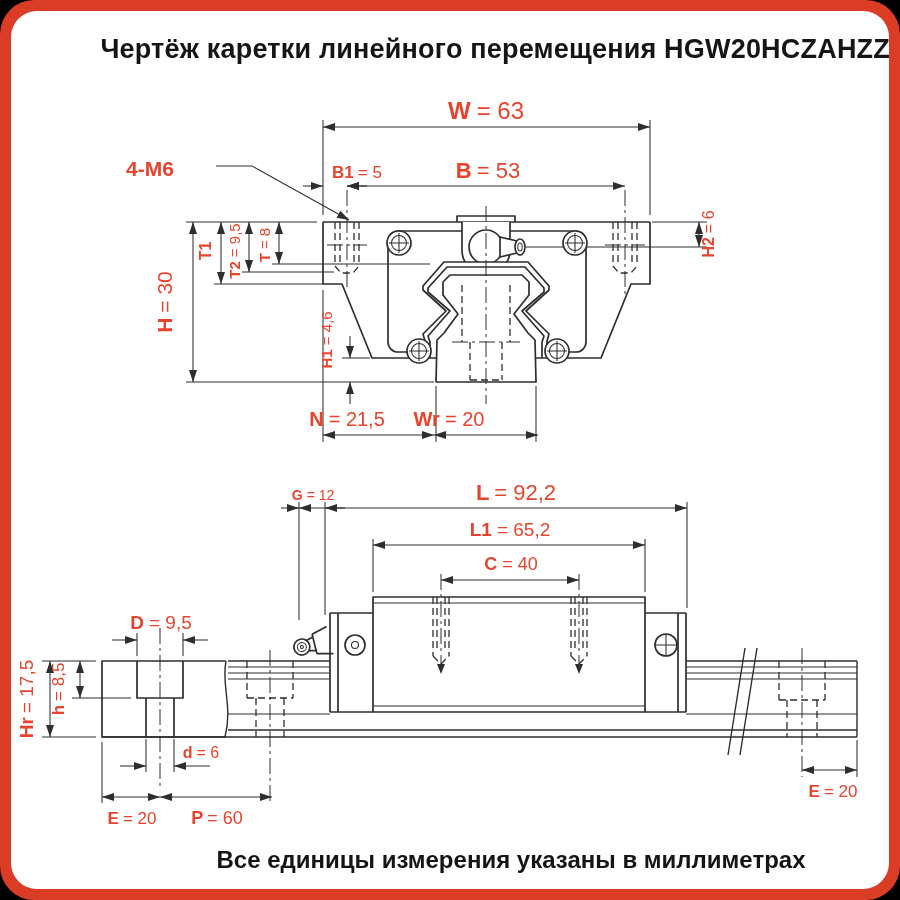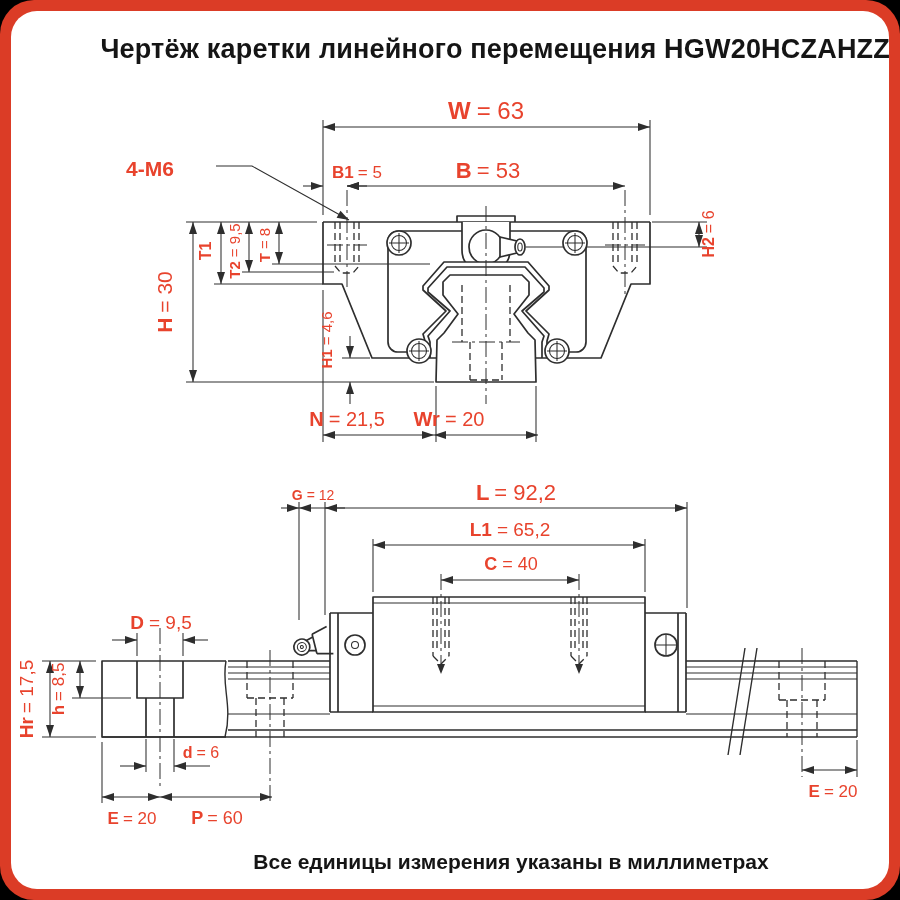--- a/index.html
+++ b/index.html
@@ -8,21 +8,21 @@
     font-family:"Liberation Sans", sans-serif;overflow:hidden;
   }
   .frame{position:absolute;inset:0;background:#db3c26;border-radius:34px;}
   .card{position:absolute;inset:11px;background:#ffffff;border-radius:26px;}
   .title{
     position:absolute;top:28px;left:10px;right:10px;text-align:right;
     font-size:27px;font-weight:bold;color:#151515;letter-spacing:.2px;margin-top:6px;
   }
   .footer{
     position:absolute;bottom:26px;left:140px;right:18px;text-align:center;
-    font-size:21px;font-weight:bold;color:#151515;
+    font-size:24px;font-weight:bold;color:#151515;
   }
   svg.draw{position:absolute;inset:0;}
   
   .ol{stroke:#2e2e2e;stroke-width:1.7;fill:none;stroke-linejoin:round;}
   .ol2{stroke:#2e2e2e;stroke-width:1.4;fill:none;}
   .wf{fill:#ffffff;}
   .tl{stroke:#2e2e2e;stroke-width:1.05;fill:none;}
   .dash{stroke:#2e2e2e;stroke-width:1.3;fill:none;stroke-dasharray:7 4;}
   .cl{stroke:#2e2e2e;stroke-width:1;fill:none;stroke-dasharray:16 4 3 4;}
   

